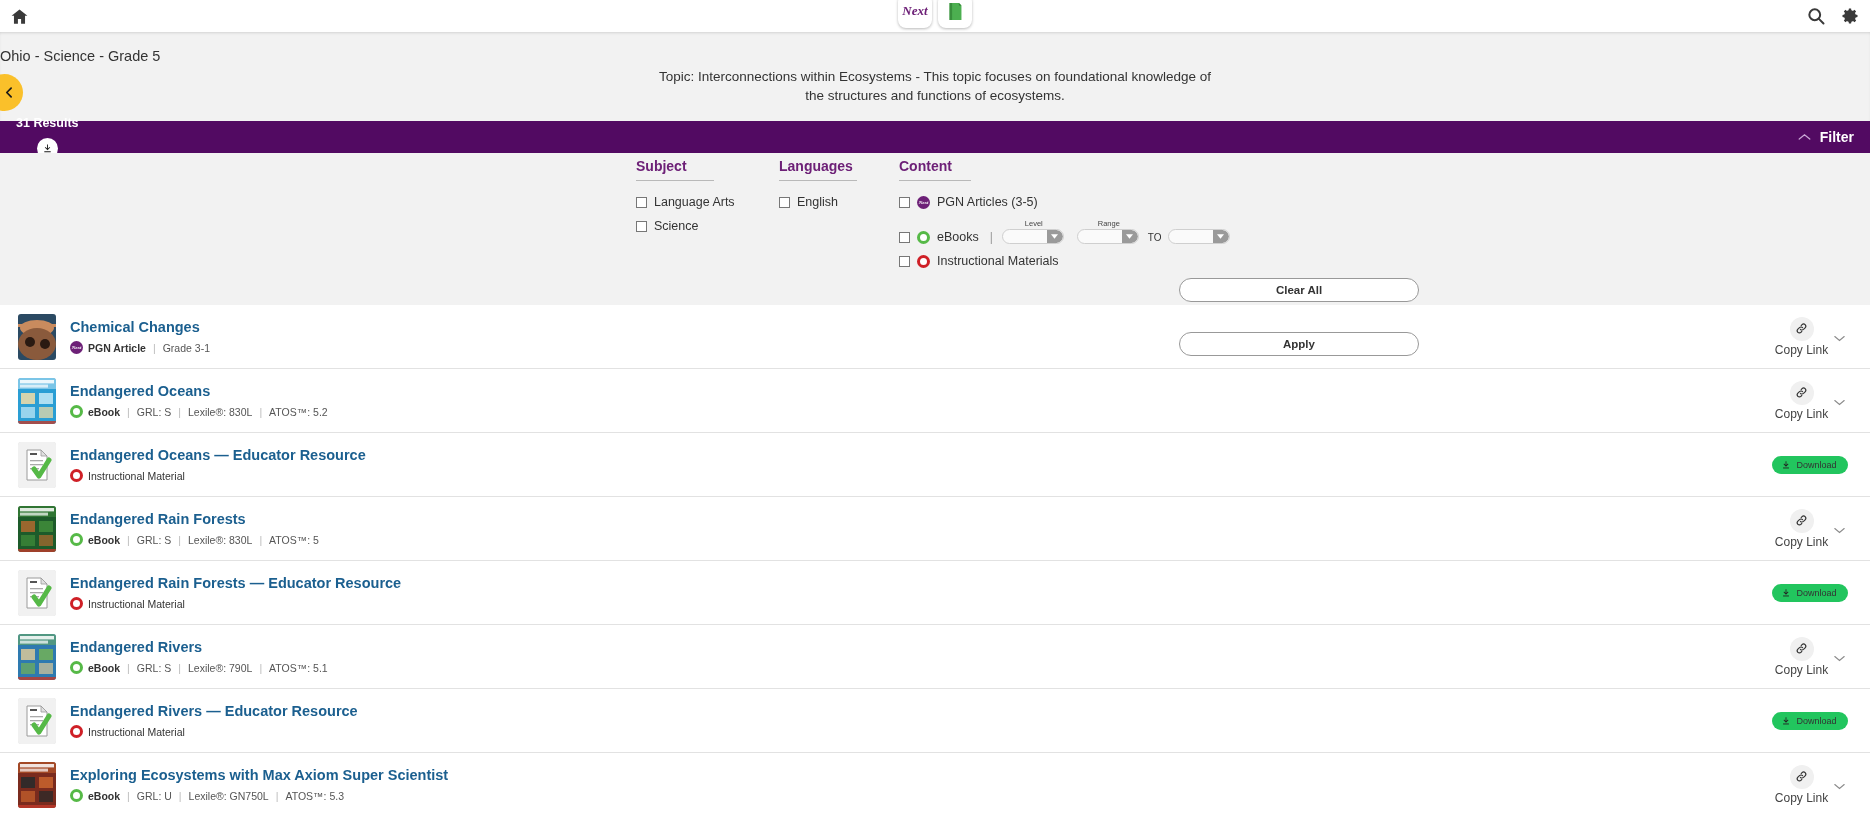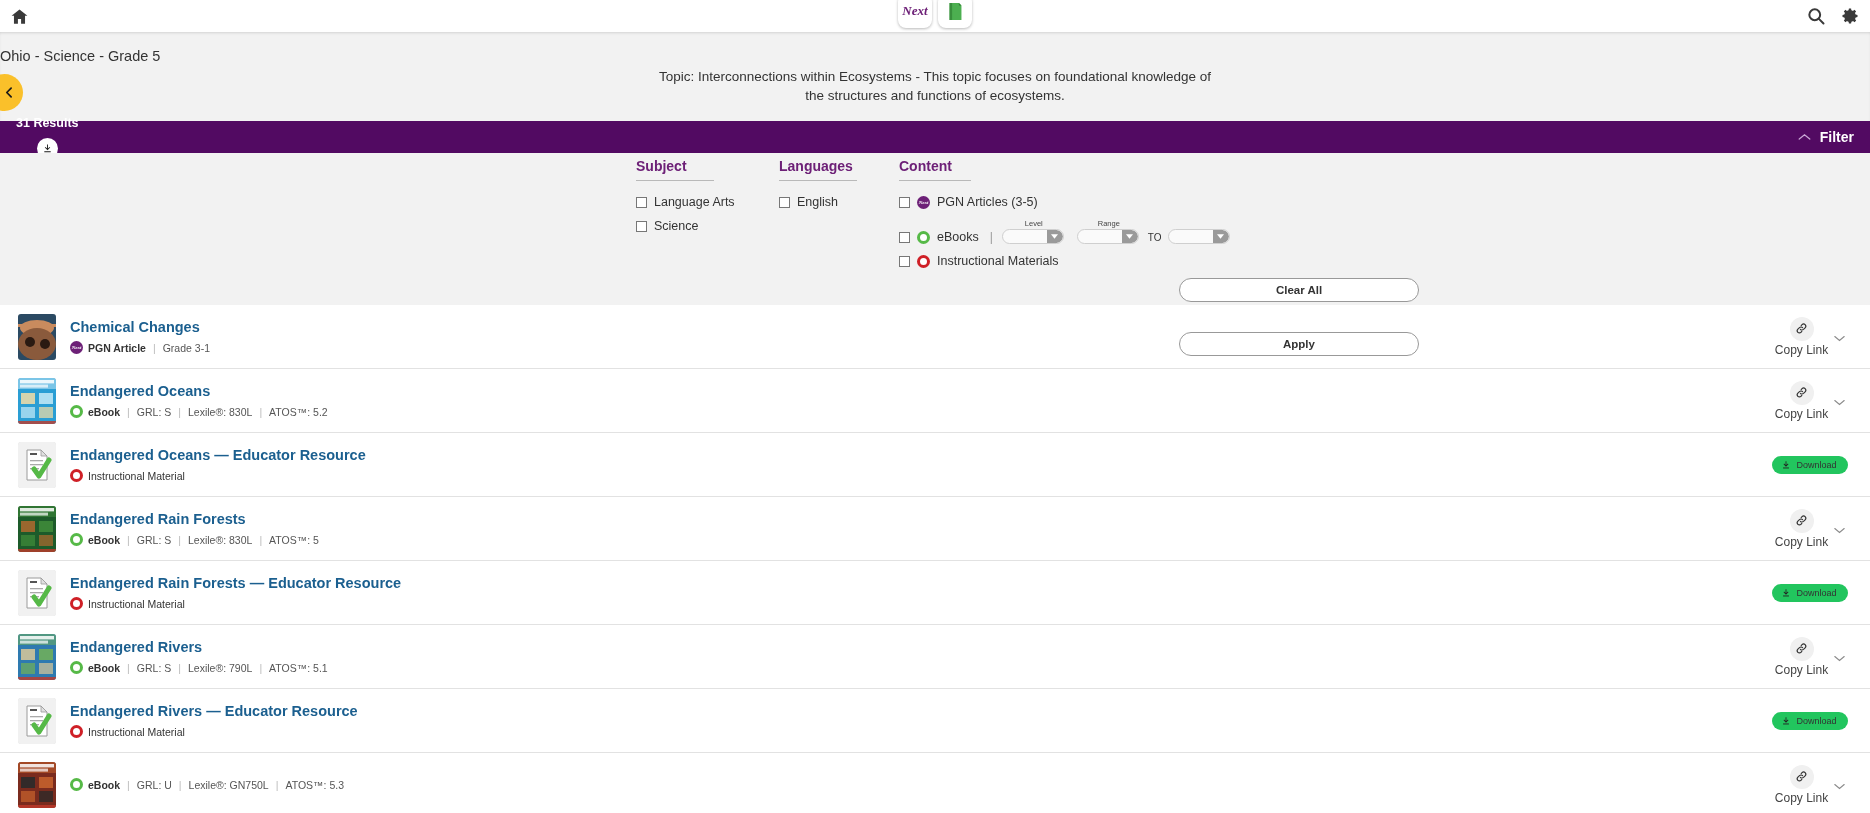--- a/index.html
+++ b/index.html
@@ -627,20 +627,21 @@
     <rect x="2" y="2" width="34" height="3.4" fill="#fff" opacity=".85"></rect>
     <rect x="2" y="6.6" width="28" height="3" fill="#fff" opacity=".7"></rect>
     <rect x="3" y="15" width="14" height="11" fill="#2a2a2a" opacity=".9"></rect>
     <rect x="21" y="15" width="14" height="11" fill="#c4602c" opacity=".9"></rect>
     <rect x="3" y="29" width="14" height="11" fill="#c4602c" opacity=".75"></rect>
     <rect x="21" y="29" width="14" height="11" fill="#2a2a2a" opacity=".75"></rect>
     <rect x="0" y="43" width="38" height="3" fill="#c0392b" opacity=".8"></rect>
   </svg>
       </div>
      <div class="rinfo">
+       <div class="rtitle">Exploring Ecosystems with Max Axiom Super Scientist</div>
        <div class="rmeta">
           <span class="badge badge-ebook"></span>
           <span class="mtype">eBook</span>
           <span class="msep">|</span>
           <span class="mtxt">GRL: U</span>
           <span class="msep">|</span>
           <span class="mtxt">Lexile®: GN750L</span>
           <span class="msep">|</span>
           <span class="mtxt">ATOS™: 5.3</span>
         </div>

